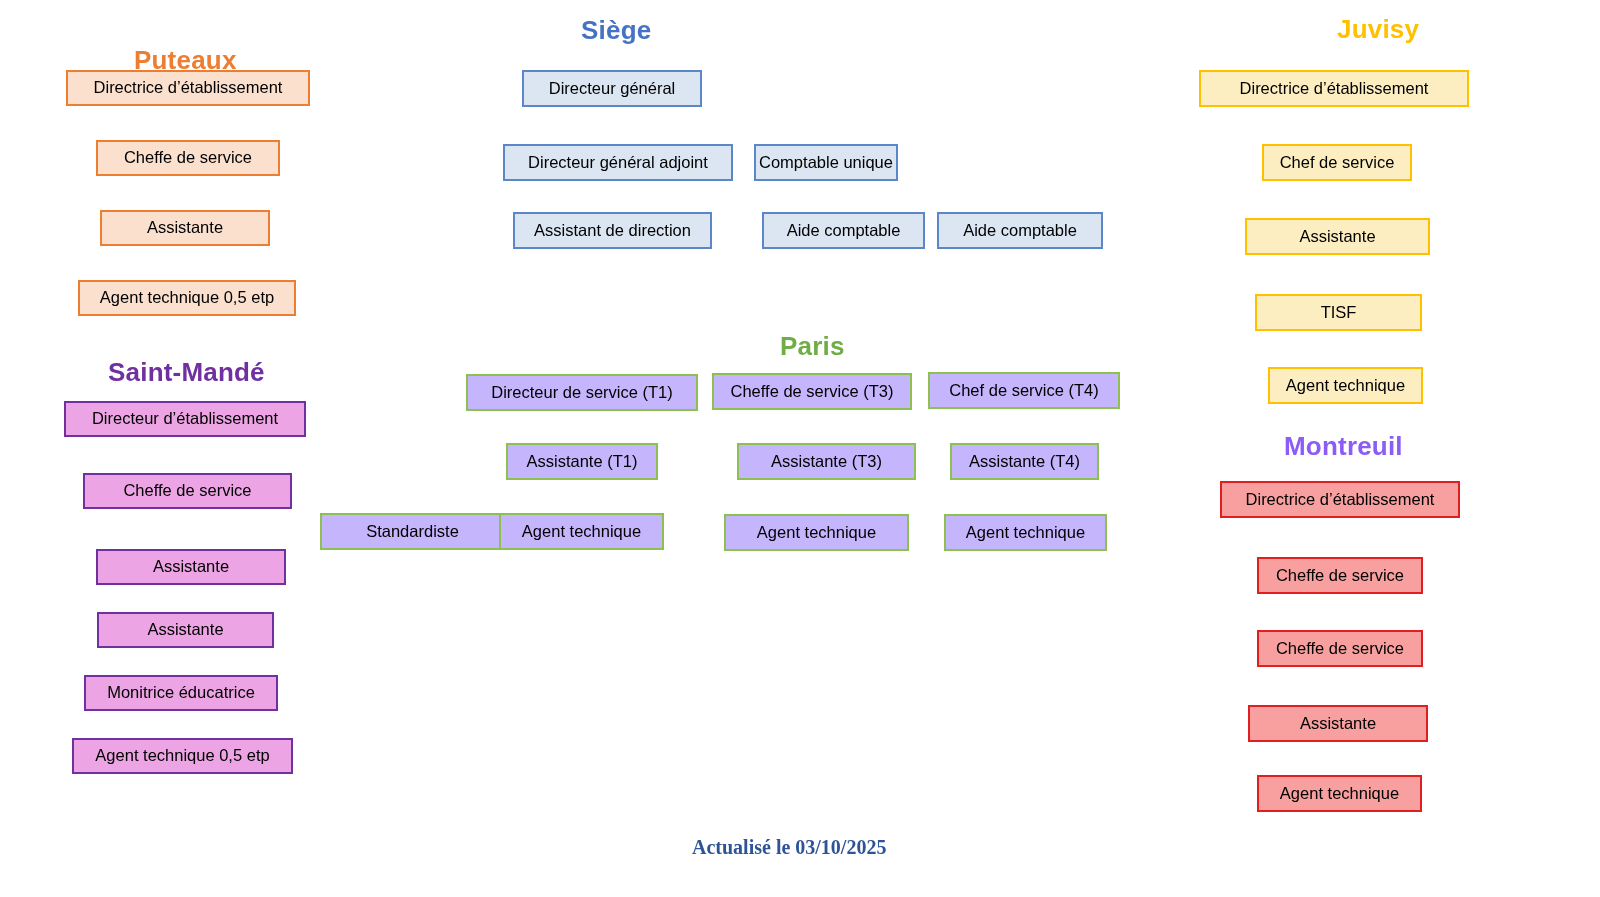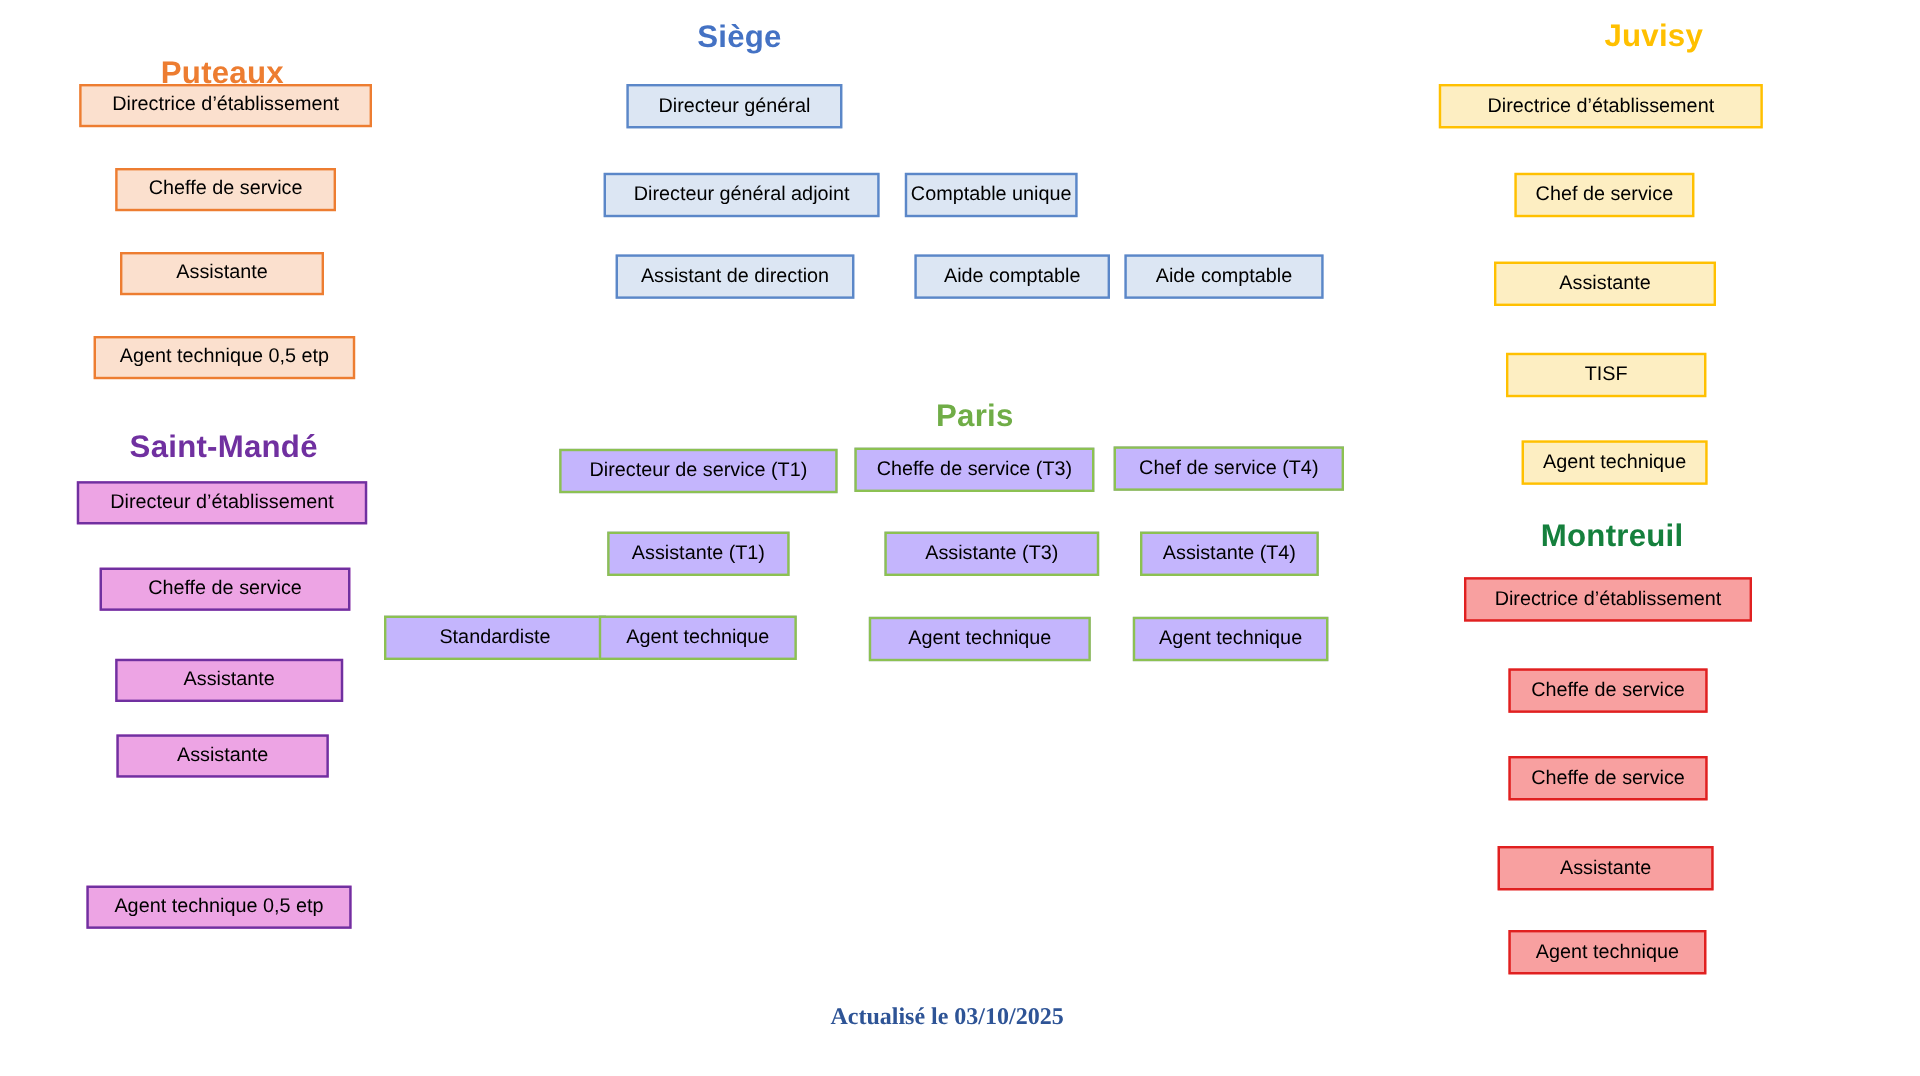--- a/index.html
+++ b/index.html
@@ -46,21 +46,21 @@
   .pal-juvisy     { background:#FDEEC2; border-color:#FFC000; }
   .pal-saintmande { background:#EDA4E4; border-color:#7030A0; }
   .pal-paris      { background:#c4b5fd; border-color:#8CC152; }
   .pal-montreuil  { background:#F8A0A0; border-color:#E02020; }
 
   .t-puteaux    { color:#ED7D31; }
   .t-siege      { color:#4472C4; }
   .t-juvisy     { color:#FFC000; }
   .t-saintmande { color:#7030A0; }
   .t-paris      { color:#70AD47; }
-  .t-montreuil  { color:#15803d; }
+  .t-montreuil  { color:#8b5cf6; }
 
   .footer-note {
     position: absolute;
     font-family: "Liberation Serif", serif;
     font-weight: bold;
     font-size: 20px;
     color: #2E5496;
     white-space: nowrap;
   }
 </style>
@@ -84,20 +84,21 @@
     <div class="node pal-juvisy" style="left: 1199px; top: 70px; width: 270px; height: 37px;">Directrice d’établissement</div>
     <div class="node pal-juvisy" style="left: 1262px; top: 144px; width: 150px; height: 37px;">Chef de service</div>
     <div class="node pal-juvisy" style="left: 1245px; top: 218px; width: 185px; height: 37px;">Assistante</div>
     <div class="node pal-juvisy" style="left: 1255px; top: 294px; width: 167px; height: 37px;">TISF</div>
     <div class="node pal-juvisy" style="left: 1268px; top: 367px; width: 155px; height: 37px;">Agent technique</div>
     <div class="site-title t-saintmande" style="left: 108px; top: 359px;">Saint-Mandé</div>
     <div class="node pal-saintmande" style="left: 64px; top: 401px; width: 242px; height: 36px;">Directeur d’établissement</div>
     <div class="node pal-saintmande" style="left: 83px; top: 473px; width: 209px; height: 36px;">Cheffe de service</div>
     <div class="node pal-saintmande" style="left: 96px; top: 549px; width: 190px; height: 36px;">Assistante</div>
     <div class="node pal-saintmande" style="left: 97px; top: 612px; width: 177px; height: 36px;">Assistante</div>
+    <div class="node pal-saintmande" style="left: 84px; top: 675px; width: 194px; height: 36px;">Monitrice éducatrice</div>
     <div class="node pal-saintmande" style="left: 72px; top: 738px; width: 221px; height: 36px;">Agent technique 0,5 etp</div>
     <div class="site-title t-paris" style="left: 780px; top: 333px;">Paris</div>
     <div class="node pal-paris" style="left: 466px; top: 374px; width: 232px; height: 37px;">Directeur de service (T1)</div>
     <div class="node pal-paris" style="left: 712px; top: 373px; width: 200px; height: 37px;">Cheffe de service (T3)</div>
     <div class="node pal-paris" style="left: 928px; top: 372px; width: 192px; height: 37px;">Chef de service (T4)</div>
     <div class="node pal-paris" style="left: 506px; top: 443px; width: 152px; height: 37px;">Assistante (T1)</div>
     <div class="node pal-paris" style="left: 737px; top: 443px; width: 179px; height: 37px;">Assistante (T3)</div>
     <div class="node pal-paris" style="left: 950px; top: 443px; width: 149px; height: 37px;">Assistante (T4)</div>
     <div class="node pal-paris" style="left: 320px; top: 513px; width: 185px; height: 37px;">Standardiste</div>
     <div class="node pal-paris" style="left: 499px; top: 513px; width: 165px; height: 37px;">Agent technique</div>

